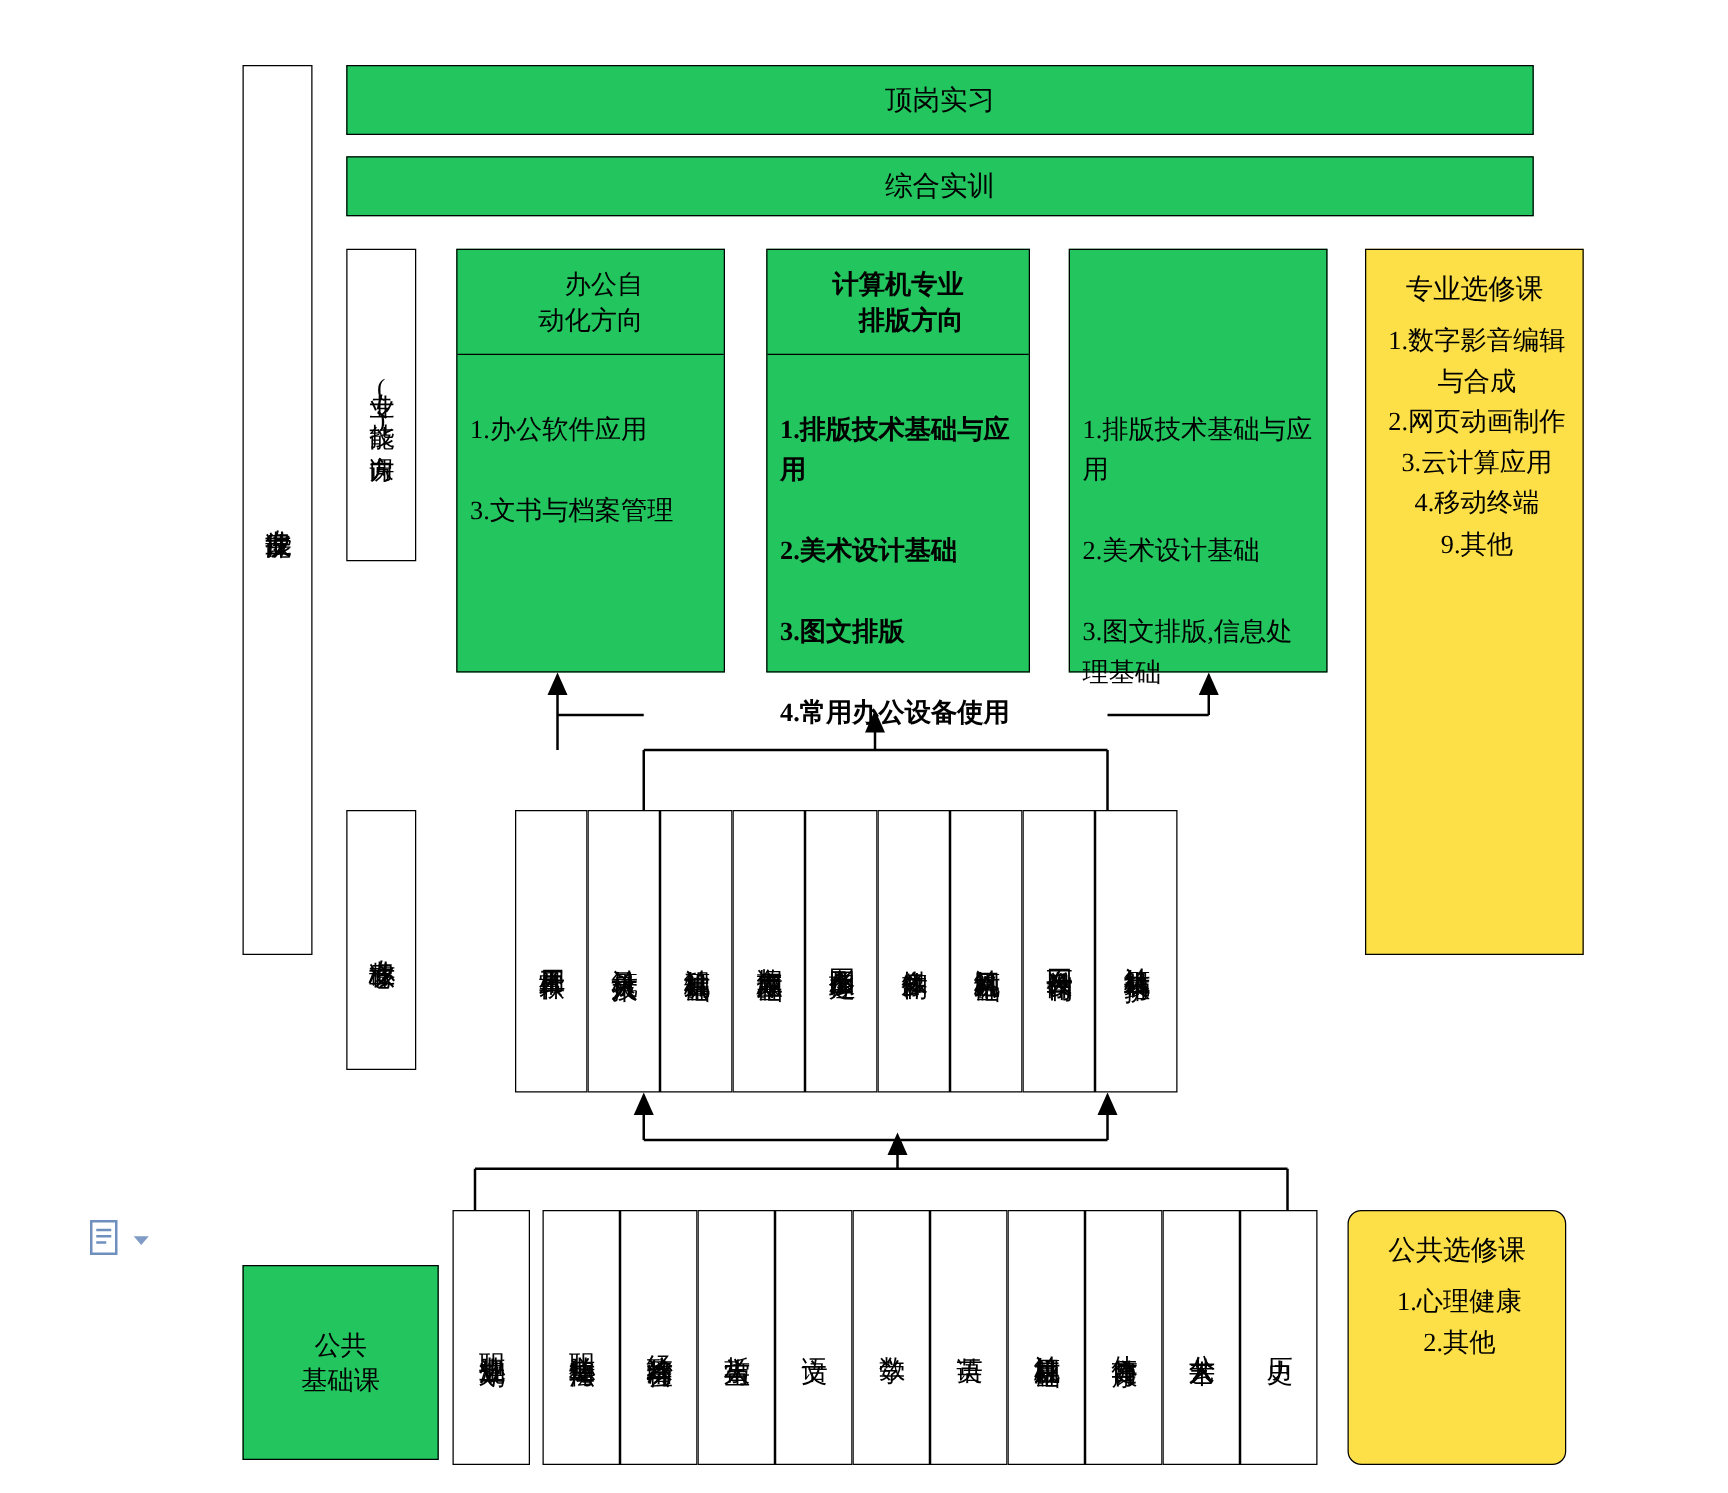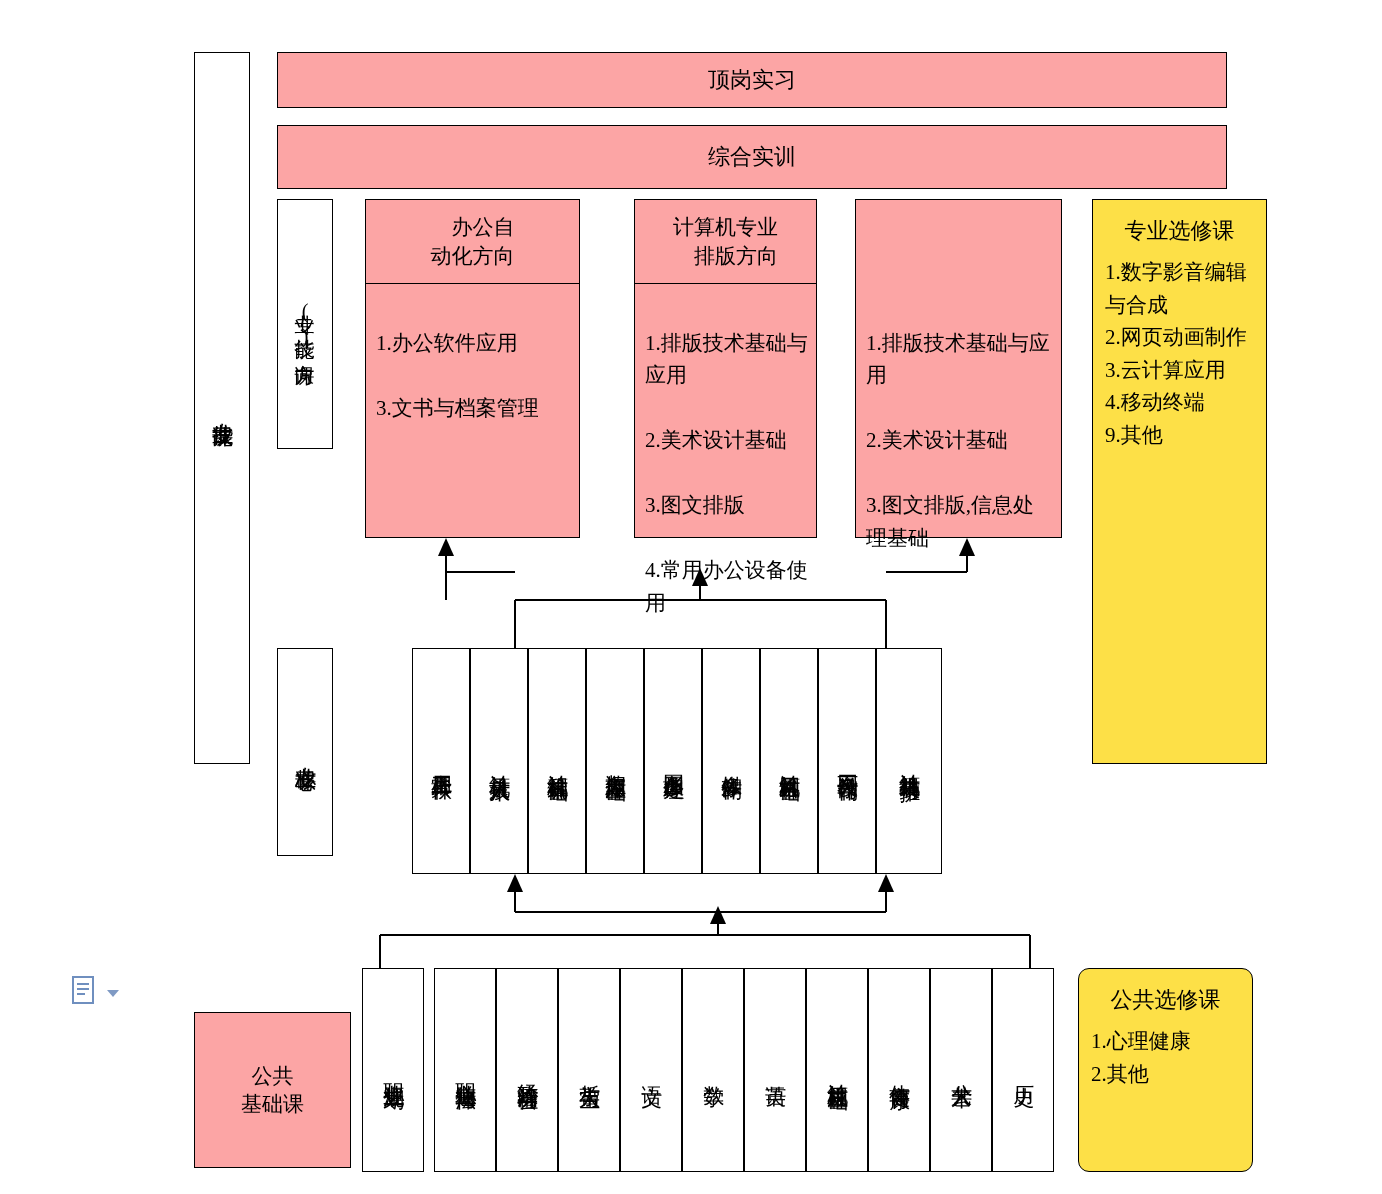--- a/index.html
+++ b/index.html
@@ -15,21 +15,21 @@
     position: relative;
     width: 1382px;
     height: 1194px;
     overflow: hidden;
     background: #ffffff;
   }
   .box {
     position: absolute;
     border: 1px solid #000000;
     box-sizing: border-box;
-    background: #fca5a5;
+    background: #22c55e;
     display: flex;
     align-items: center;
     justify-content: center;
     text-align: center;
     font-size: 21px;
     line-height: 1.35;
     white-space: pre-line;
   }
   
   .vbox {
@@ -86,21 +86,21 @@
     line-height: 1.55;
   }
   .plain-list .hdr {
     text-align: center;
     padding-top: 14px;
     padding-bottom: 8px;
     font-size: 22px;
   }
   .plain-list .items {
     padding: 0 8px 0 12px;
-    text-align: left;
+    text-align: center;
   }
   .plain-list .li { display: block; }
   svg.lines {
     position: absolute;
     left: 0; top: 0;
     width: 1382px;
     height: 1194px;
     pointer-events: none;
   }
   .doc-icon {
@@ -150,34 +150,34 @@
       <line x1="886" y1="912" x2="886" y2="890"></line>
     </g>
     <polygon points="515,874 507,892 523,892" fill="#000"></polygon>
     <polygon points="886,874 878,892 894,892" fill="#000"></polygon>
     <polygon points="718,906 710,924 726,924" fill="#000"></polygon>
   </svg>
 
   <div class="vbox" style="left:194px; top:52px; width:56px; height:712px;">专业技能课</div>
 
   <div class="box title-box" style="left:277px; top:52px; width:950px; height:56px;">顶岗实习</div>
-  <div class="box title-box" style="left:277px; top:125px; width:950px; height:64px;">综合实训</div>
+  <div class="box title-box" style="left:277px; top:125px; width:950px; height:48px;">综合实训</div>
 
   <div class="vbox small" style="left:277px; top:199px; width:56px; height:250px;">专业(技能)方向课</div>
 
   <div class="box" style="left:365px; top:199px; width:215px; height:339px; display:block;">
     <div class="grp-head">办公自
 动化方向</div>
     <div class="grp-body">
       <span class="li">1.办公软件应用</span>
       <span class="li">3.文书与档案管理</span>
     </div>
   </div>
 
-  <div class="box" style="left:634px; top:199px; width:183px; height:339px; display:block;">
+  <div class="box" style="left:613px; top:199px; width:211px; height:339px; display:block;font-weight:bold;">
     <div class="grp-head">计算机专业
 排版方向</div>
     <div class="grp-body">
       <span class="li">1.排版技术基础与应用</span>
       <span class="li">2.美术设计基础</span>
       <span class="li">3.图文排版</span>
       <span class="li">4.常用办公设备使用</span>
     </div>
   </div>
 

